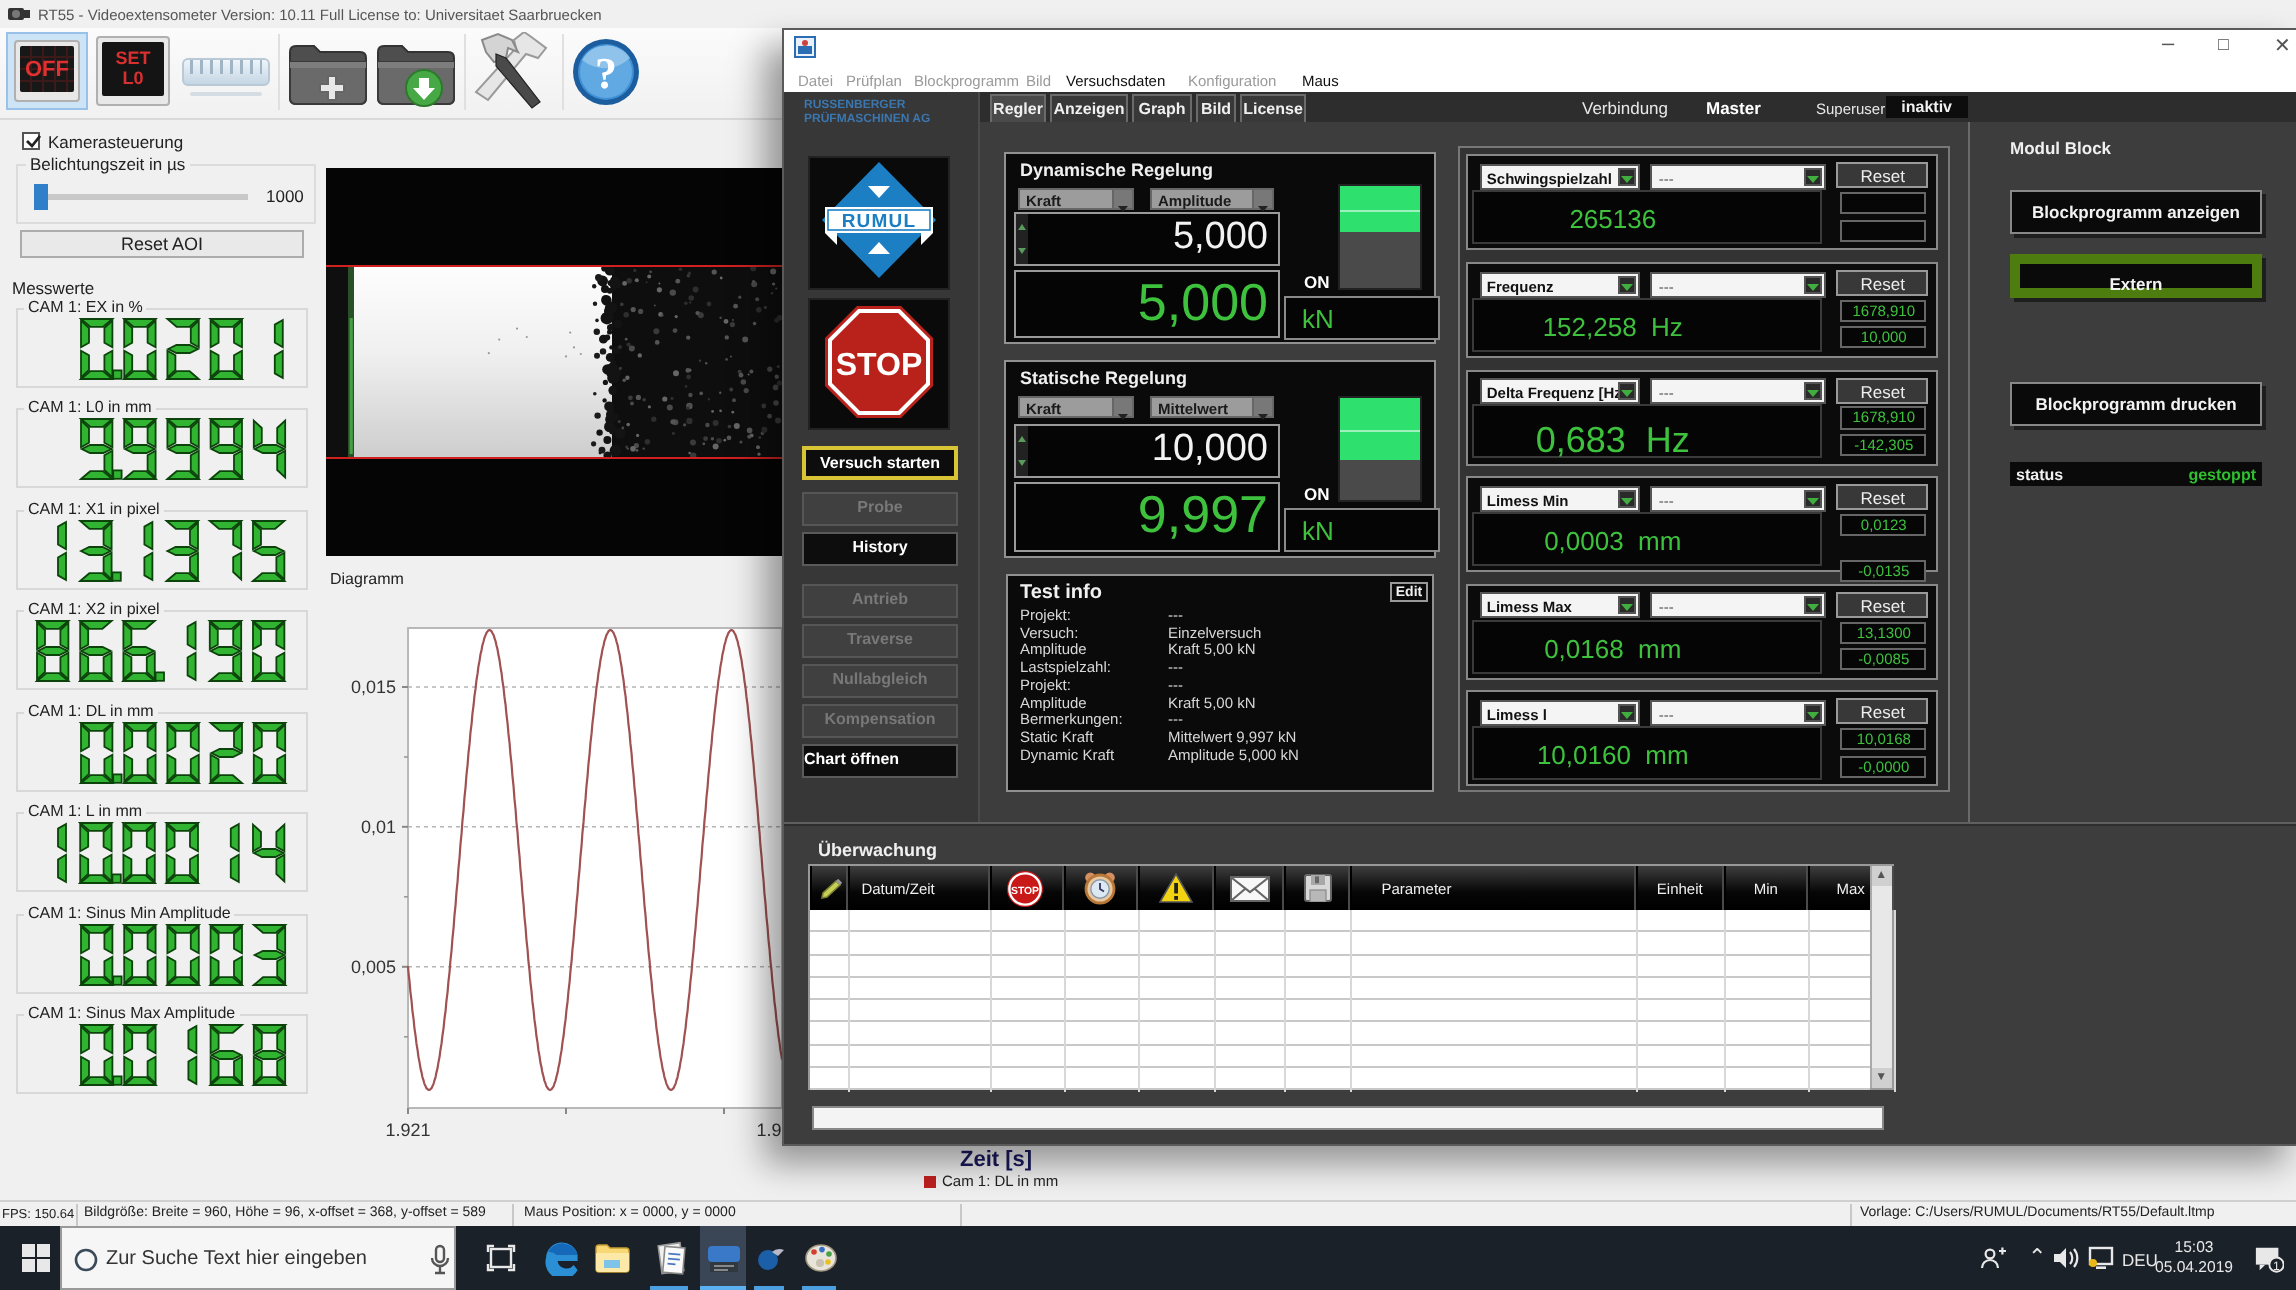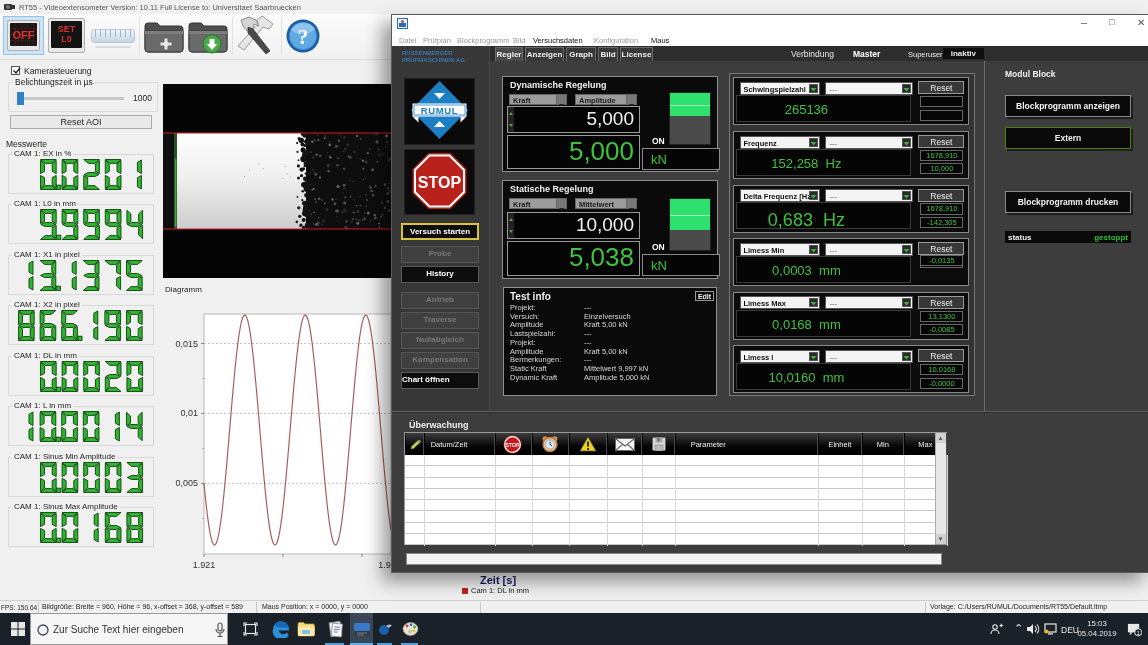--- a/index.html
+++ b/index.html
@@ -735,21 +735,21 @@
           </svg></div>
       </div>
       <div class="ab" style="left:4px;top:31px;width:133px;height:27px;background:#050505;border:1px solid #9a9a9a">
         <div class="ab" style="left:0;top:0;width:6px;height:25px;background:#222"><svg width="6" height="25" viewBox="0 0 6 25">
             <path d="M1 8 l4 0 -2 -3z" fill="#5a9a5a"></path>
             <path d="M1 17 l4 0 -2 3z" fill="#5a9a5a"></path>
           </svg></div>
         <div class="ab" style="right:5px;top:1px;font-size:19px;color:#f2f2f2">10,000</div>
       </div>
       <div class="ab" style="left:4px;top:60px;width:133px;height:35px;background:#050505;border:1px solid #9a9a9a">
-        <div class="ab" style="right:5px;top:0px;font-size:26px;color:#3ec23e">5,038</div>
+        <div class="ab" style="right:5px;top:0px;font-size:26px;color:#3ec23e">9,997</div>
       </div>
       <div class="ab" style="left:166px;top:17px;width:42px;height:53px;background:#4a4a4a;border:1px solid #222">
         <div class="ab" style="left:0;top:0;width:40px;height:31px;background:#2ee06e"></div>
         <div class="ab" style="left:0;top:16px;width:40px;height:1px;background:#9ef0bc"></div>
       </div>
       <span class="ab" style="left:149px;top:61px;font-size:8.5px;font-weight:bold;color:#fff">ON</span>
       <div class="ab" style="left:139px;top:73px;width:78px;height:22px;background:#050505;border:1px solid #8a8a8a">
         <span class="ab" style="left:8px;top:3px;font-size:13px;color:#3ec23e">kN</span>
       </div>
     </div>
@@ -859,21 +859,21 @@
         <div class="ab" style="right:1px;top:1px;width:9px;height:9px;background:#2a2a2a;border:1px solid #555">
           <svg width="7" height="7" viewBox="0 0 7 7" style="display:block;margin:1px auto 0">
             <path d="M0.5 2 l6 0 -3 3.5z" fill="#3fae3f"></path>
           </svg>
         </div>
       </div>
       <div class="ab" style="left:184px;top:3px;width:46px;height:13px;background:#383838;border:1px solid #999;text-align:center;font-size:8.5px;color:#eee;line-height:12px">Reset</div>
       <div class="ab" style="left:1.5px;top:16.8px;width:175px;height:27px;background:#050505;border:1px solid #3a3a3a"></div>
       <div class="ab" style="left:2px;top:24px;width:140px;text-align:center;font-size:13px;color:#3ec23e;white-space:nowrap">0,0003&nbsp; mm</div>
       <div class="ab" style="left:186px;top:17.9px;width:43px;height:11.2px;background:#060606;border:1px solid #666;text-align:center;font-size:7.5px;color:#3ec23e;line-height:10px">0,0123</div>
-      <div class="ab" style="left:186px;top:16px;width:43px;height:11.2px;background:#060606;border:1px solid #666;text-align:center;font-size:7.5px;color:#3ec23e;line-height:10px">-0,0135</div>
+      <div class="ab" style="left:186px;top:41px;width:43px;height:11.2px;background:#060606;border:1px solid #666;text-align:center;font-size:7.5px;color:#3ec23e;line-height:10px">-0,0135</div>
     </div>
     <div class="ab" style="left:341.4px;top:276.8px;width:236px;height:48px;background:#0b0b0b;border:1px solid #888">
       <div class="ab" style="left:6px;top:3.5px;width:80px;height:13px;background:#f4f4f4;border:1px solid #555">
         <span class="ab" style="left:2px;top:2px;width:66px;height:10px;font-size:7.5px;font-weight:bold;color:#111;white-space:nowrap;overflow:hidden">Limess Max</span>
         <div class="ab" style="right:1px;top:1px;width:9px;height:9px;background:#2a2a2a;border:1px solid #555">
           <svg width="7" height="7" viewBox="0 0 7 7" style="display:block;margin:1px auto 0">
             <path d="M0.5 2 l6 0 -3 3.5z" fill="#3fae3f"></path>
           </svg>
         </div>
       </div>
@@ -910,21 +910,21 @@
       </div>
       <div class="ab" style="left:184px;top:3px;width:46px;height:13px;background:#383838;border:1px solid #999;text-align:center;font-size:8.5px;color:#eee;line-height:12px">Reset</div>
       <div class="ab" style="left:1.5px;top:16.8px;width:175px;height:27px;background:#050505;border:1px solid #3a3a3a"></div>
       <div class="ab" style="left:2px;top:24px;width:140px;text-align:center;font-size:13px;color:#3ec23e;white-space:nowrap">10,0160&nbsp; mm</div>
       <div class="ab" style="left:186px;top:17.9px;width:43px;height:11.2px;background:#060606;border:1px solid #666;text-align:center;font-size:7.5px;color:#3ec23e;line-height:10px">10,0168</div>
       <div class="ab" style="left:186px;top:31.3px;width:43px;height:11.2px;background:#060606;border:1px solid #666;text-align:center;font-size:7.5px;color:#3ec23e;line-height:10px">-0,0000</div>
     </div>
     <div class="ab" style="left:592px;top:46px;width:1px;height:350px;background:#6a6a6a"></div>
     <span class="ab" style="left:613px;top:54px;font-size:8.5px;font-weight:bold;color:#f0f0f0">Modul Block</span>
     <div class="ab" style="left:613px;top:79.5px;width:126px;height:22px;background:#0a0a0a;border:1px solid #888;box-shadow:2px 2px 0 #1e1e1e;text-align:center;font-size:8.5px;font-weight:bold;color:#f2f2f2;line-height:21px">Blockprogramm anzeigen</div>
-    <div class="ab" style="left:613px;top:111.8px;width:126px;height:22px;background:#0a0a0a;border:1px solid #4d7c0f;box-shadow:2px 2px 0 #1e1e1e;text-align:center;font-size:8.5px;font-weight:bold;color:#f2f2f2;line-height:21px">Extern</div>
+    <div class="ab" style="left:613px;top:111.8px;width:126px;height:22px;background:#0a0a0a;border:5px solid #4d7c0f;box-shadow:2px 2px 0 #1e1e1e;text-align:center;font-size:8.5px;font-weight:bold;color:#f2f2f2;line-height:21px">Extern</div>
     <div class="ab" style="left:613px;top:175.5px;width:126px;height:22px;background:#0a0a0a;border:1px solid #888;box-shadow:2px 2px 0 #1e1e1e;text-align:center;font-size:8.5px;font-weight:bold;color:#f2f2f2;line-height:21px">Blockprogramm drucken</div>
     <div class="ab" style="left:613px;top:216px;width:126px;height:12px;background:#0a0a0a">
       <span class="ab" style="left:3px;top:1.5px;font-size:8px;font-weight:bold;color:#f0f0f0">status</span>
       <span class="ab" style="right:3px;top:1.5px;font-size:8px;font-weight:bold;color:#2fbf2f">gestoppt</span>
     </div>
     <div class="ab" style="left:0;top:396px;width:760px;height:1px;background:#5f5f5f"></div>
     <div class="ab" style="left:0;top:397px;width:760px;height:1px;background:#2e2e2e"></div>
     <span class="ab" style="left:17px;top:405px;font-size:9px;font-weight:bold;color:#f0f0f0">Überwachung</span>
     <div class="ab" style="left:11.6px;top:417px;width:543px;height:113px;background:#fff;border:1px solid #999">
       <div class="ab" style="left:0;top:0;width:530px;height:22px;background:linear-gradient(#3e3e3e,#060606 60%,#000)">

